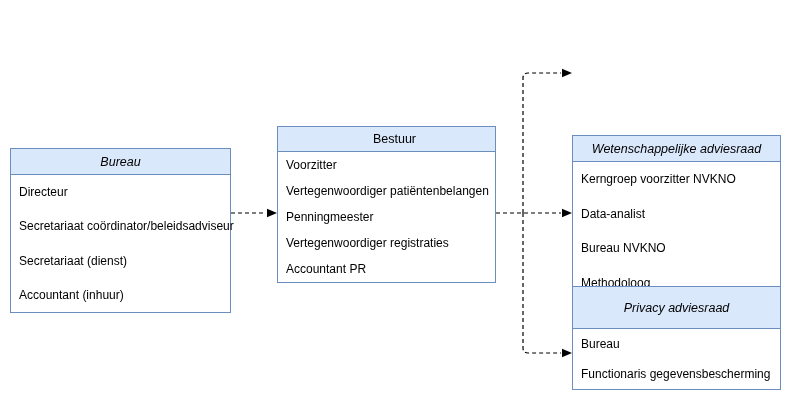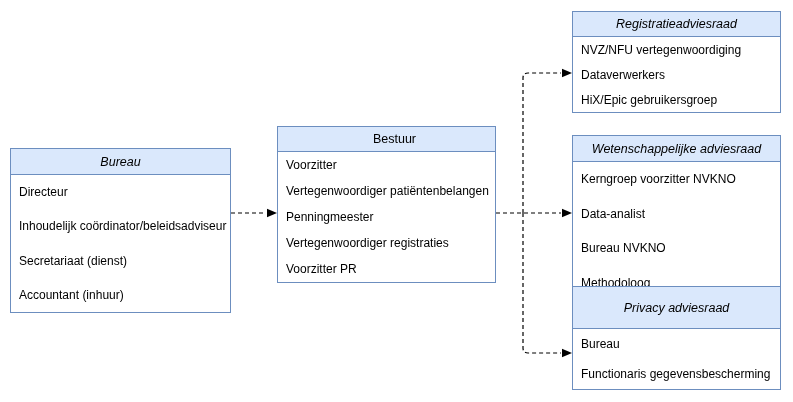--- a/index.html
+++ b/index.html
@@ -90,45 +90,37 @@
     <polygon class="arrowhead" points="572,73 562,68.8 562,77.2"></polygon>
 
     <path class="conn" d="M 523 213 V 348 Q 523 353 528 353 H 561"></path>
     <polygon class="arrowhead" points="572,353 562,348.8 562,357.2"></polygon>
   </svg>
 
   <div class="org-box" id="box-bureau">
     <div class="box-header italic">Bureau</div>
     <div class="box-body">
       <div class="box-item">Directeur</div>
-      <div class="box-item">Inhoudelijk coördinator/beleidsadviseur</div>
+      <div class="box-item">Secretariaat coördinator/beleidsadviseur</div>
       <div class="box-item">Secretariaat (dienst)</div>
       <div class="box-item">Accountant (inhuur)</div>
     </div>
   </div>
 
   <div class="org-box" id="box-bestuur">
     <div class="box-header">Bestuur</div>
     <div class="box-body">
       <div class="box-item">Voorzitter</div>
       <div class="box-item">Vertegenwoordiger patiëntenbelangen</div>
       <div class="box-item">Penningmeester</div>
       <div class="box-item">Vertegenwoordiger registraties</div>
-      <div class="box-item">Voorzitter PR</div>
+      <div class="box-item">Accountant PR</div>
     </div>
   </div>
 
-  <div class="org-box" id="box-registratie">
-    <div class="box-header italic">Registratieadviesraad</div>
-    <div class="box-body">
-      <div class="box-item">NVZ/NFU vertegenwoordiging</div>
-      <div class="box-item">Dataverwerkers</div>
-      <div class="box-item">HiX/Epic gebruikersgroep</div>
-    </div>
-  </div>
 
   <div class="org-box" id="box-wetenschap">
     <div class="box-header italic">Wetenschappelijke adviesraad</div>
     <div class="box-body">
       <div class="box-item">Kerngroep voorzitter NVKNO</div>
       <div class="box-item">Data-analist</div>
       <div class="box-item">Bureau NVKNO</div>
       <div class="box-item">Methodoloog</div>
     </div>
   </div>

